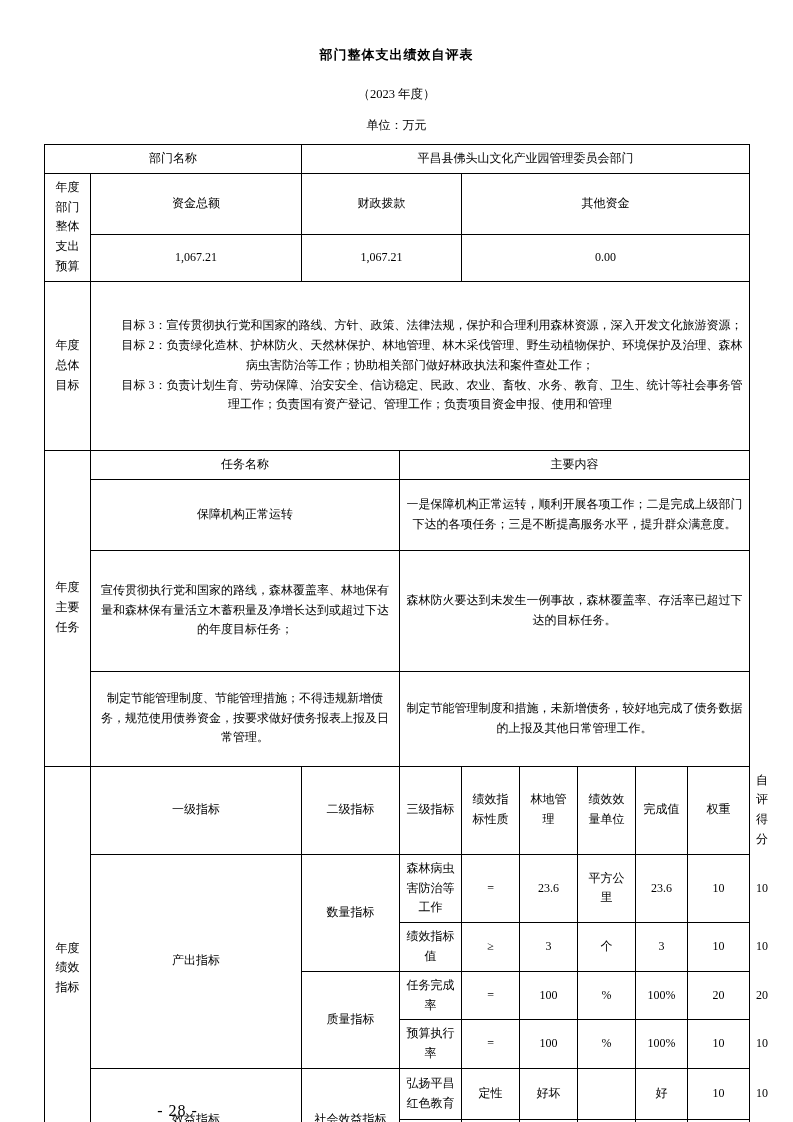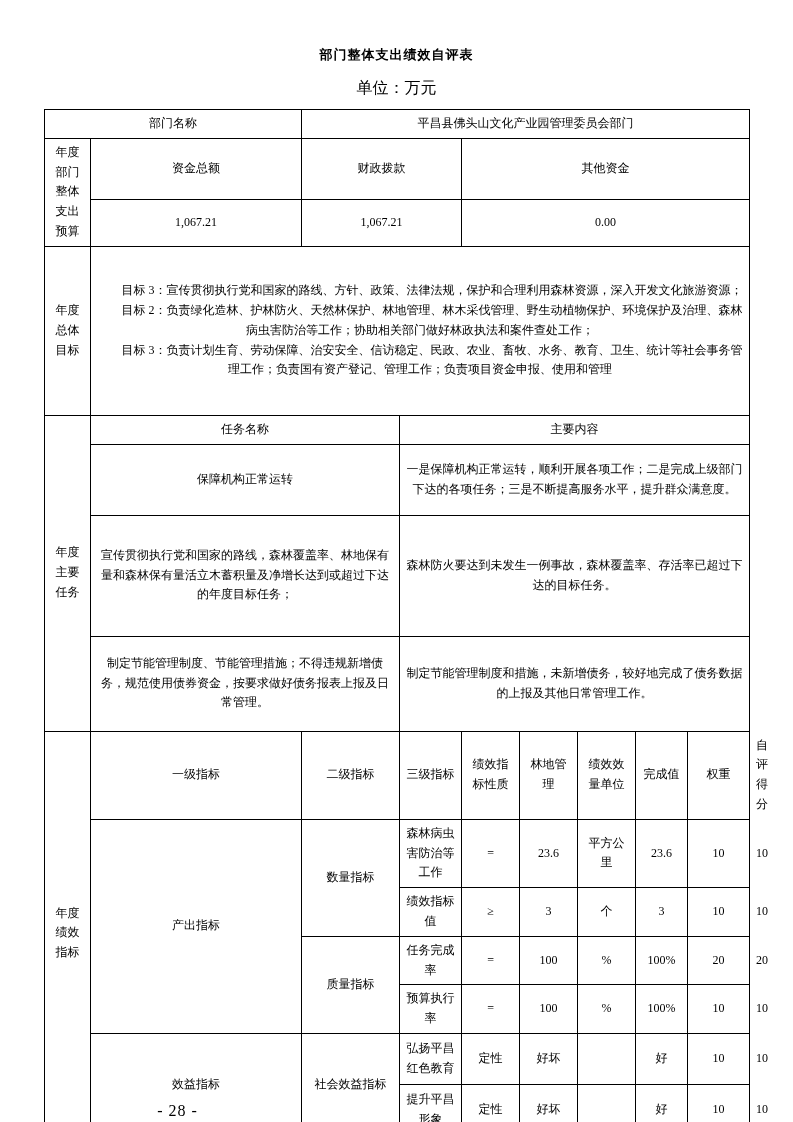--- a/index.html
+++ b/index.html
@@ -29,21 +29,21 @@
     margin-top: 46px;
     margin-bottom: 12px;
   }
   .doc-subtitle {
     text-align: center;
     font-size: 12.5px;
     margin-top: 22px;
   }
   .doc-unit {
     text-align: center;
-    font-size: 16px;
+    font-size: 12px;
     margin-top: 14px;
     margin-bottom: 10px;
   }
   table.main {
     border-collapse: collapse;
     width: 705px;
     margin: 0 auto;
     table-layout: fixed;
   }
   table.main td {
@@ -89,20 +89,21 @@
     letter-spacing: 1px;
   }
   .footer-num span { display: inline-block; margin-left: -430px; }
 </style>
 </head>
 <body>
 
 <div class="page">
 
   <div class="doc-title">部门整体支出绩效自评表</div>
+  <div class="doc-subtitle">（2023 年度）</div>
   <div class="doc-unit">单位：万元</div>
 
   <table class="main">
     <colgroup>
       <col style="width:46px">
       <col style="width:56px">
       <col style="width:155px">
       <col style="width:98px">
       <col style="width:62px">
       <col style="width:58px">

